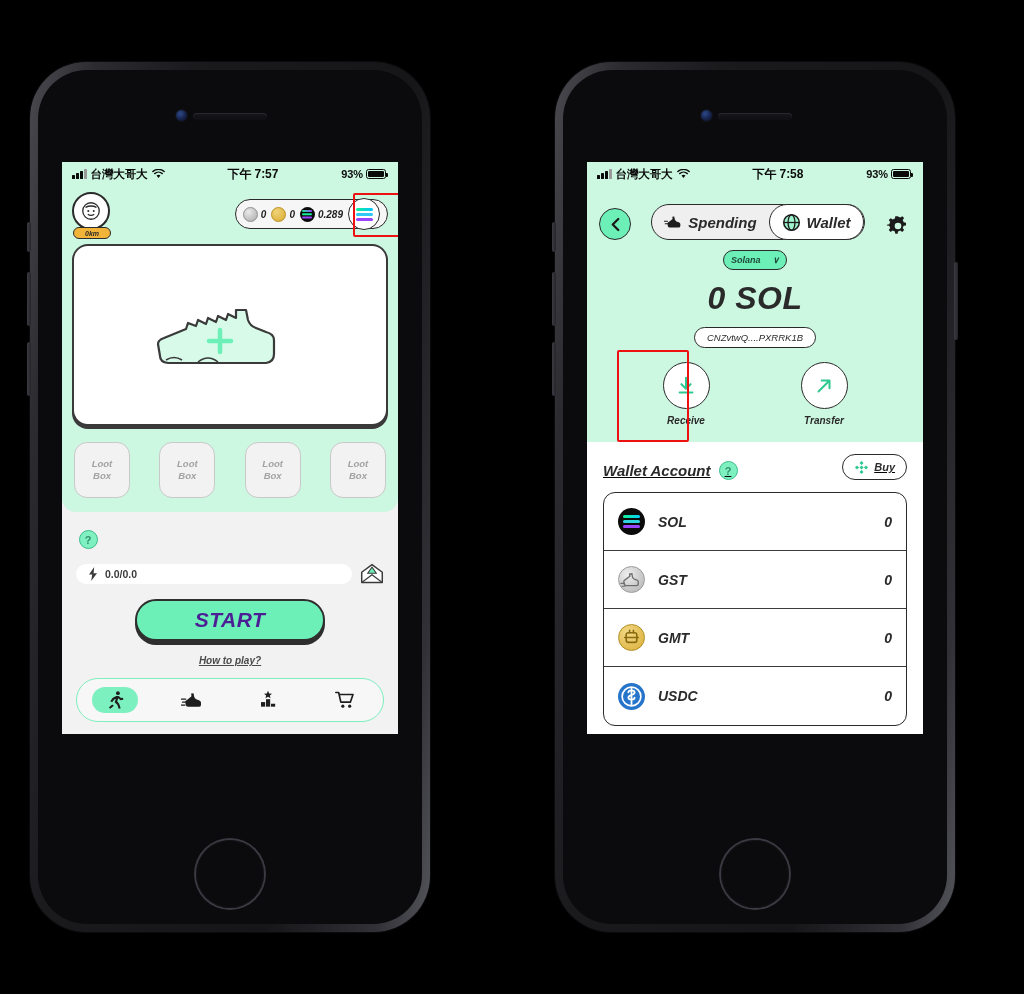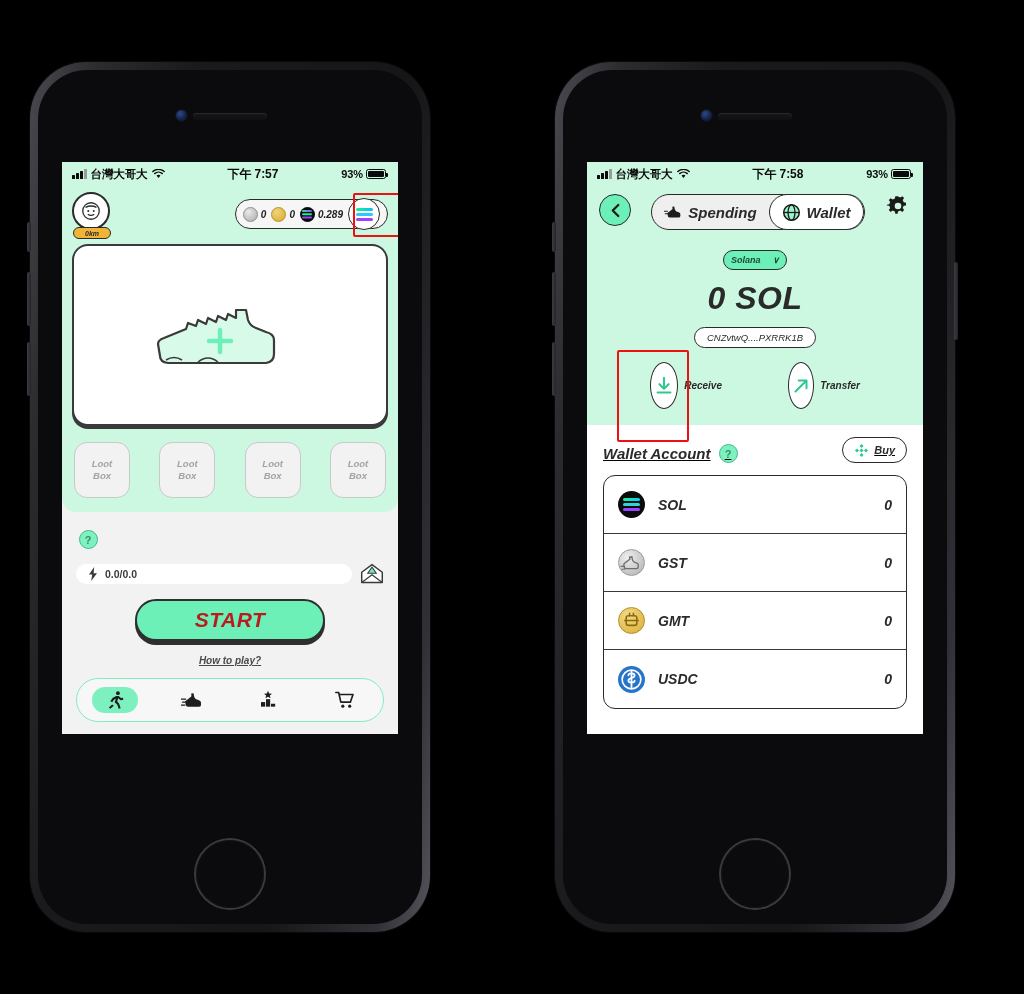--- a/index.html
+++ b/index.html
@@ -134,35 +134,35 @@
   .qmark {
     width:19px;height:19px;border-radius:50%;background:#7ff0c0;border:1.4px solid #3bbd8c;
     color:#2f8f69;font-size:11px;font-weight:bold;display:flex;align-items:center;justify-content:center;
   }
   .startwrap { text-align:center; margin-top: 12px; }
   .startbtn {
     width: 190px; height: 42px; margin: 0 auto;
     background:#6df0b8; border:2.2px solid #2f2f2f; border-radius: 22px;
     box-shadow: 0 4px 0 #2f2f2f;
     display:flex;align-items:center;justify-content:center;
-    font-size: 21px; font-weight: bold; font-style: italic; color:#b91c1c; letter-spacing: .5px;
+    font-size: 21px; font-weight: bold; font-style: italic; color:#4c1d95; letter-spacing: .5px;
   }
   .howto { margin-top: 14px; font-size: 10px; font-style: italic; font-weight:bold; color:#4a4a4a; text-decoration: underline; }
   .navbar {
     position:absolute; left: 14px; right: 14px; bottom: 12px; height: 44px;
     background:#f7f7f7; border: 1.8px solid #7defc0; border-radius: 24px;
     display:flex; align-items:center; justify-content:space-around;
   }
   .navitem { width: 46px; height: 26px; display:flex;align-items:center;justify-content:center; border-radius: 14px; }
   .navitem.active { background:#7df0c0; }
 
   
   .app-r { height: 548px; background:#fff; display:flex; flex-direction:column; }
   .r-top { background:#ccf7e0; padding: 8px 12px 0; }
-  .r-header { display:flex; align-items:flex-start; justify-content:space-between; height: 46px; }
+  .r-header { display:flex; align-items:flex-end; justify-content:space-between; height: 46px; }
   .backbtn {
     width: 32px;height:32px;border-radius:50%;background:#6df0b8;border:1.8px solid #2a2a2a;
     display:flex;align-items:center;justify-content:center;
   }
   .segment {
     display:flex; align-items:center; background:#efefef; border:1.8px solid #2a2a2a;
     border-radius: 22px; height: 36px; padding-right: 2px;
   }
   .seg {
     display:flex;align-items:center;gap:6px; height: 36px; padding: 0 12px;
@@ -178,21 +178,21 @@
     font-size: 9px; font-weight:bold; font-style:italic; color:#1d4a38;
   }
   .balance { text-align:center; font-size: 32px; font-weight:bold; font-style:italic; color:#2a2a2a; margin-top: 10px; letter-spacing: .5px;}
   .addr {
     margin: 10px auto 0; width: 122px; height: 21px;
     background:#fff; border:1.8px solid #2a2a2a; border-radius: 11px;
     display:flex;align-items:center;justify-content:center;
     font-size: 9.5px; font-style: italic; font-weight:normal; color:#2a2a2a;
   }
   .actions { display:flex; justify-content:space-around; padding: 14px 18px 16px; position:relative; }
-  .action { width: 72px; display:flex;align-items:center;gap:6px; }
+  .action { width: 72px; display:flex;flex-direction:column;align-items:center;gap:6px; }
   .circ {
     width: 47px;height:47px;border-radius:50%;background:#fff;border:1.8px solid #2a2a2a;
     display:flex;align-items:center;justify-content:center;
   }
   .action-lbl { font-size: 10px; font-weight:bold; font-style:italic; color:#2a2a2a; }
 
   .r-body { flex:1; background:#fff; padding: 12px 16px 0; }
   .wa-row { display:flex; align-items:flex-end; justify-content:space-between;text-decoration:underline; }
   .wa-left { display:flex; align-items:center; gap: 8px; }
   .wa-title { font-size: 15px; font-weight:bold; font-style:italic; color:#2a2a2a; }

